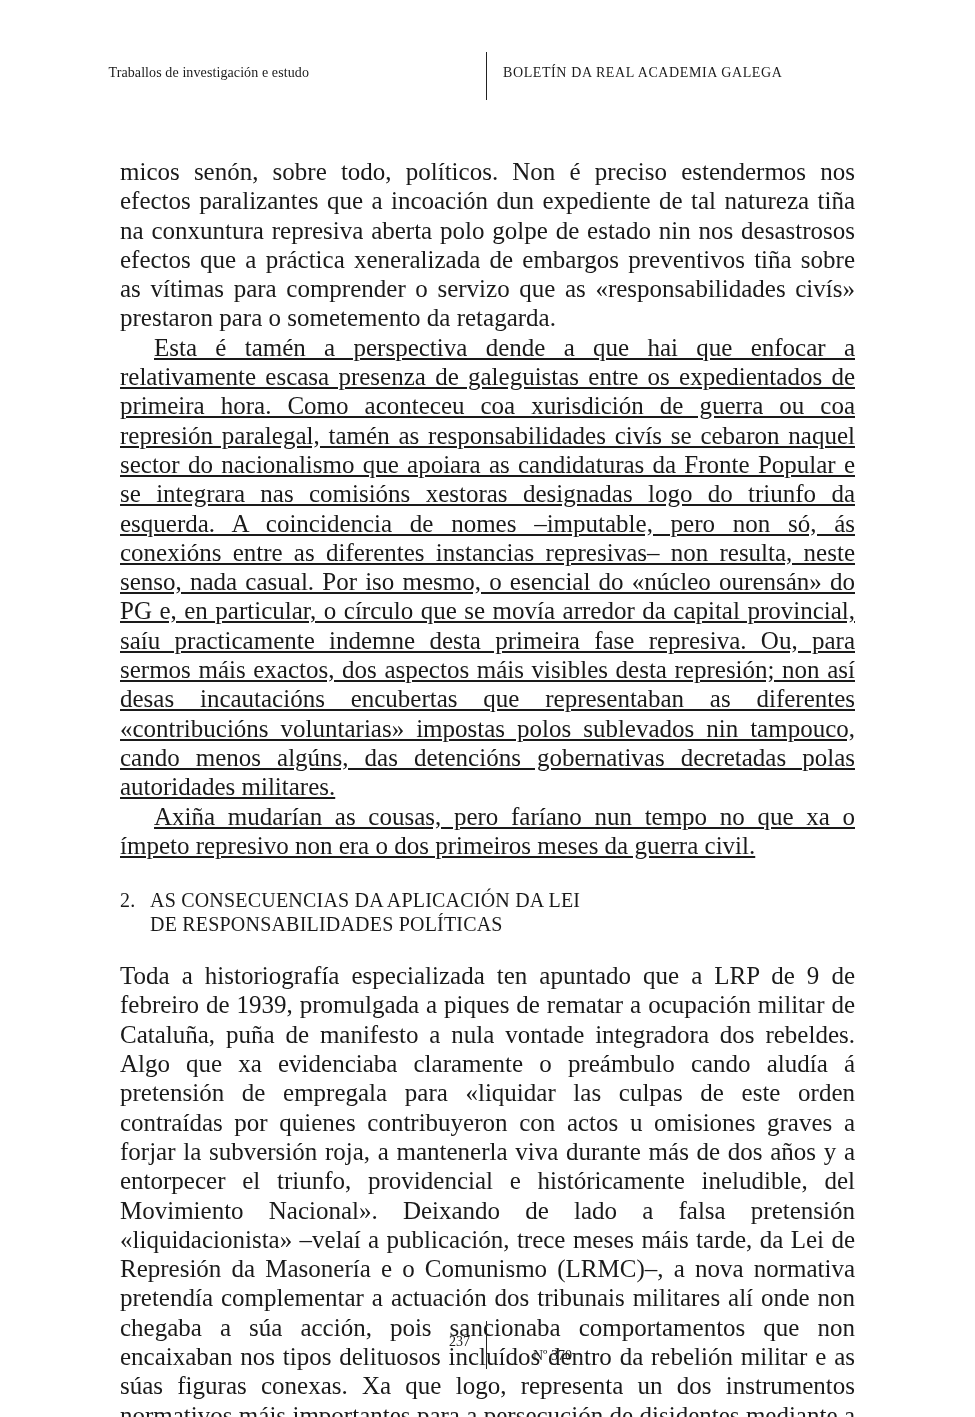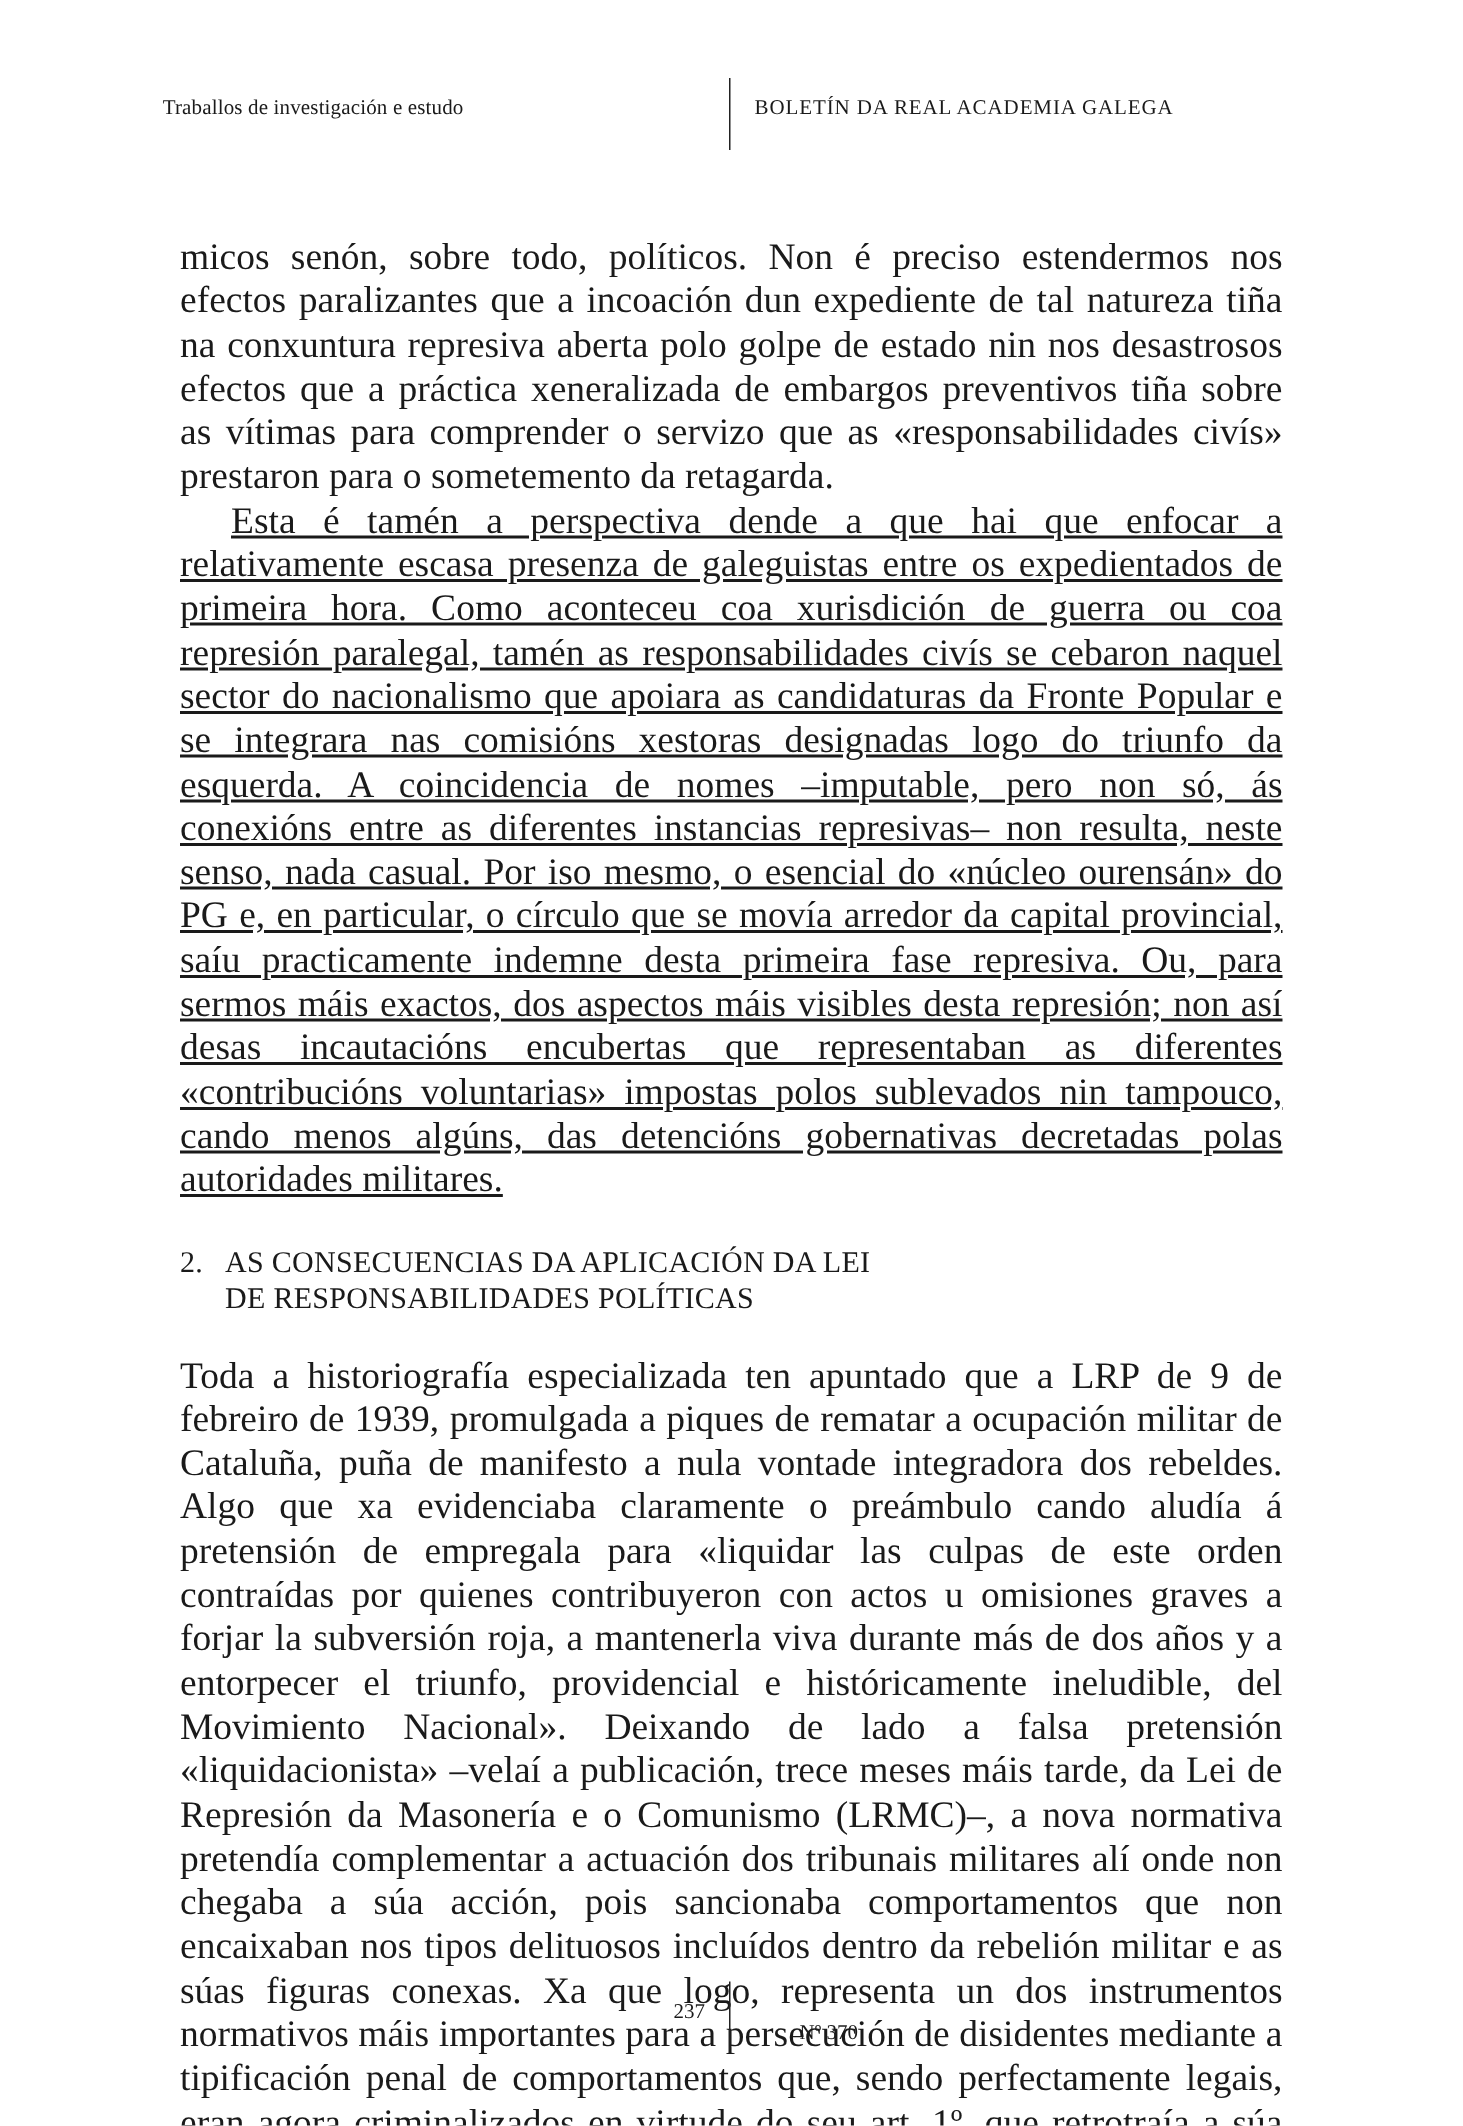--- a/index.html
+++ b/index.html
@@ -47,20 +47,21 @@
 
 <div class="running-head">
   <span class="rh-left">Traballos de investigación e estudo</span>
   <span class="rh-rule"></span>
   <span class="rh-right">BOLETÍN DA REAL ACADEMIA GALEGA</span>
 </div>
 
 <div class="body-text">
   <p class="para">micos senón, sobre todo, políticos. Non é preciso estendermos nos efectos paralizantes que a incoación dun expediente de tal natureza tiña na conxuntura represiva aberta polo golpe de estado nin nos desastrosos efectos que a práctica xeneralizada de embargos preventivos tiña sobre as vítimas para comprender o servizo que as «responsabilidades civís» prestaron para o sometemento da retagarda.</p>
   <p class="para indent">Esta é tamén a perspectiva dende a que hai que enfocar a relativamente escasa presenza de galeguistas entre os expedientados de primeira hora. Como aconteceu coa xurisdición de guerra ou coa represión paralegal, tamén as responsabilidades civís se cebaron naquel sector do nacionalismo que apoiara as candidaturas da Fronte Popular e se integrara nas comisións xestoras designadas logo do triunfo da esquerda. A coincidencia de nomes –imputable, pero non só, ás conexións entre as diferentes instancias represivas– non resulta, neste senso, nada casual. Por iso mesmo, o esencial do «núcleo ourensán» do PG e, en particular, o círculo que se movía arredor da capital provincial, saíu practicamente indemne desta primeira fase represiva. Ou, para sermos máis exactos, dos aspectos máis visibles desta represión; non así desas incautacións encubertas que representaban as diferentes «contribucións voluntarias» impostas polos sublevados nin tampouco, cando menos algúns, das detencións gobernativas decretadas polas autoridades militares.</p>
+  <p class="para indent">Axiña mudarían as cousas, pero faríano nun tempo no que xa o ímpeto represivo non era o dos primeiros meses da guerra civil.</p>
 
   <div class="section-heading">
     <span class="sh-num">2.</span>
     <span class="sh-title">AS CONSECUENCIAS DA APLICACIÓN DA LEI
 DE RESPONSABILIDADES POLÍTICAS</span>
   </div>
 
   <p class="para">Toda a historiografía especializada ten apuntado que a LRP de 9 de febreiro de 1939, promulgada a piques de rematar a ocupación militar de Cataluña, puña de manifesto a nula vontade integradora dos rebeldes. Algo que xa evidenciaba claramente o preámbulo cando aludía á pretensión de empregala para «liquidar las culpas de este orden contraídas por quienes contribuyeron con actos u omisiones graves a forjar la subversión roja, a mantenerla viva durante más de dos años y a entorpecer el triunfo, providencial e históricamente ineludible, del Movimiento Nacional». Deixando de lado a falsa pretensión «liquidacionista» –velaí a publicación, trece meses máis tarde, da Lei de Represión da Masonería e o Comunismo (LRMC)–, a nova normativa pretendía complementar a actuación dos tribunais militares alí onde non chegaba a súa acción, pois sancionaba comportamentos que non encaixaban nos tipos delituosos incluídos dentro da rebelión militar e as súas figuras conexas. Xa que logo, representa un dos instrumentos normativos máis importantes para a persecución de disidentes mediante a tipificación penal de comportamentos que, sendo perfectamente legais, eran agora criminalizados en virtude do seu art. 1º, que retrotraía a súa vixencia ao período comprendido entre o 1 de outubro de 1934 e o intre da súa publicación.</p>
 </div>
 

